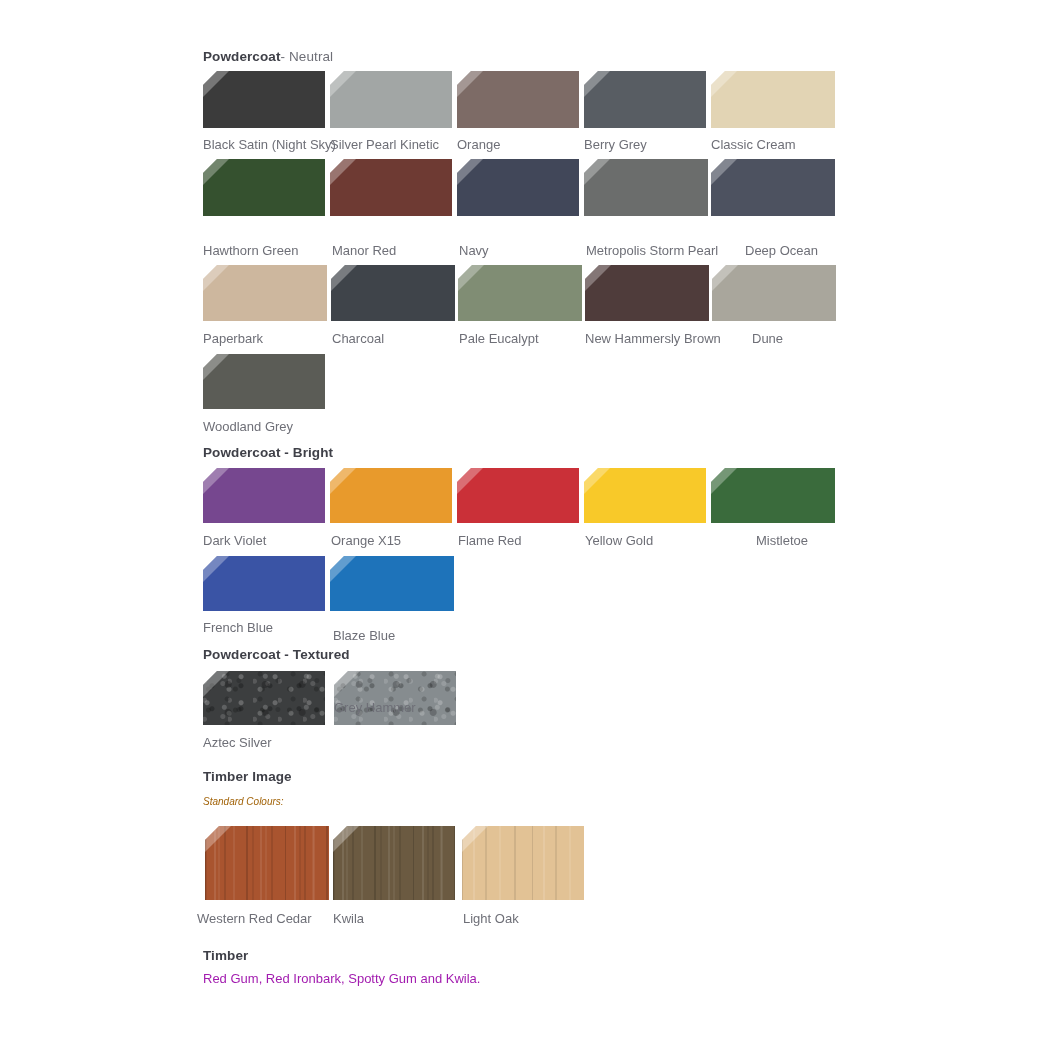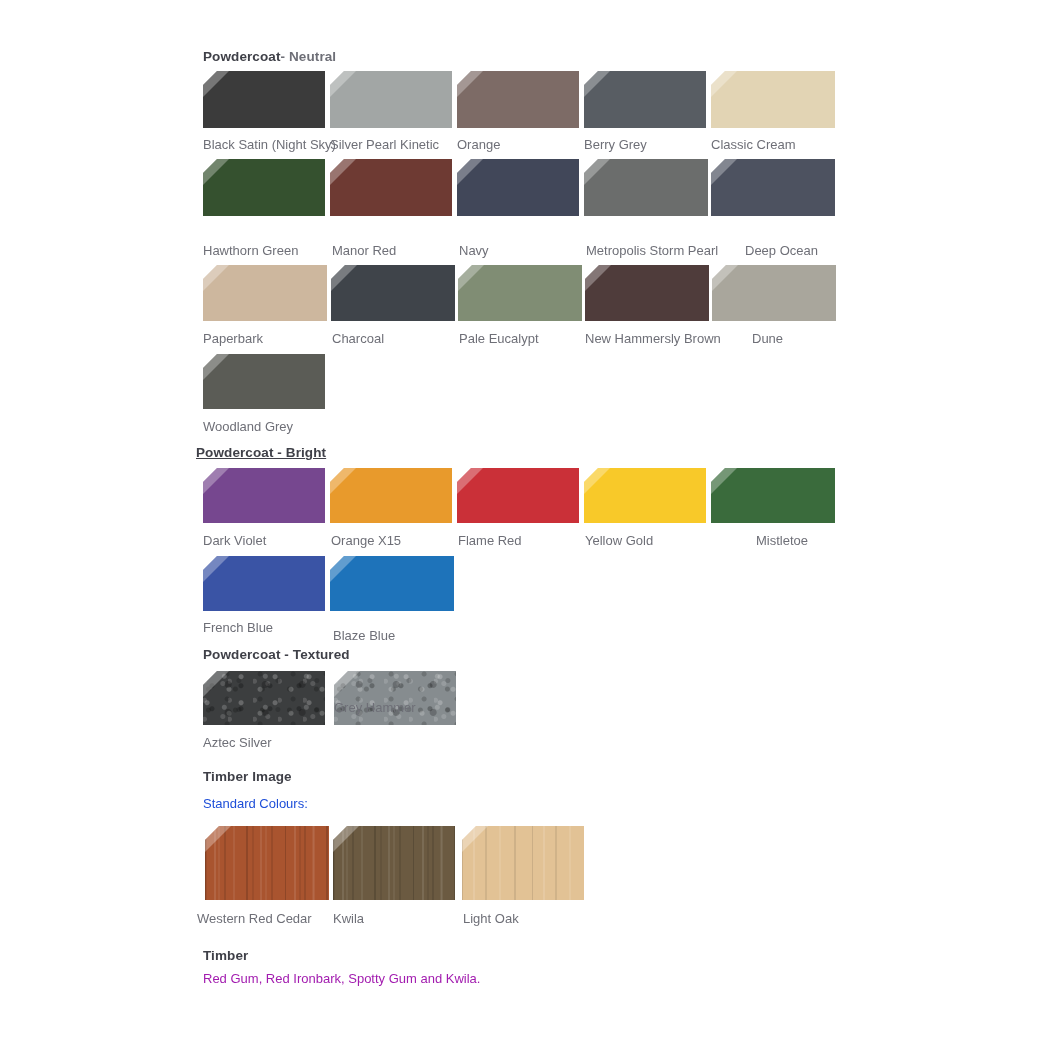--- a/index.html
+++ b/index.html
@@ -15,28 +15,29 @@
   
   .section-head {
     position: absolute;
     font-size: 13.5px;
     font-weight: bold;
     color: #3f4048;
     letter-spacing: 0.1px;
     white-space: nowrap;
   }
   .section-head .sub {
-    font-weight: bold;
+    font-weight: normal;
     color: #6e6f77;
   }
   .sub-note {
     position: absolute;
-    font-size: 13px;
-    color: #1d4ed8;
-    white-space: nowrap;
+    font-size: 10px;
+    color: #a16207;
+    white-space: nowrap;
+    font-style: italic;
   }
   .body-line {
     position: absolute;
     font-size: 13px;
     color: #a21caf;
     white-space: nowrap;
   }
 
   
   .swatch {
@@ -192,21 +193,21 @@
   <div class="swatch" style="left:712px; top:265px; width:124px; height:56px; background:#a9a69c;">
       <span class="bevel"></span>
     </div>
   <div class="swatch-label" style="left:752px; top:331px;">Dune</div>
 
   <div class="swatch" style="left:203px; top:354px; width:122px; height:55px; background:#5b5c56;">
       <span class="bevel"></span>
     </div>
   <div class="swatch-label" style="left:203px; top:419px;">Woodland Grey</div>
 
-  <div class="section-head" style="left:196px; top:445px;text-decoration:underline;">
+  <div class="section-head" style="left:203px; top:445px;">
     <span>Powdercoat - Bright</span>
   </div>
 
   <div class="swatch" style="left:203px; top:468px; width:122px; height:55px; background:#76478f;">
       <span class="bevel"></span>
     </div>
   <div class="swatch-label" style="left:203px; top:533px;">Dark Violet</div>
 
   <div class="swatch" style="left:330px; top:468px; width:122px; height:55px; background:#e89a2c;">
       <span class="bevel"></span>

